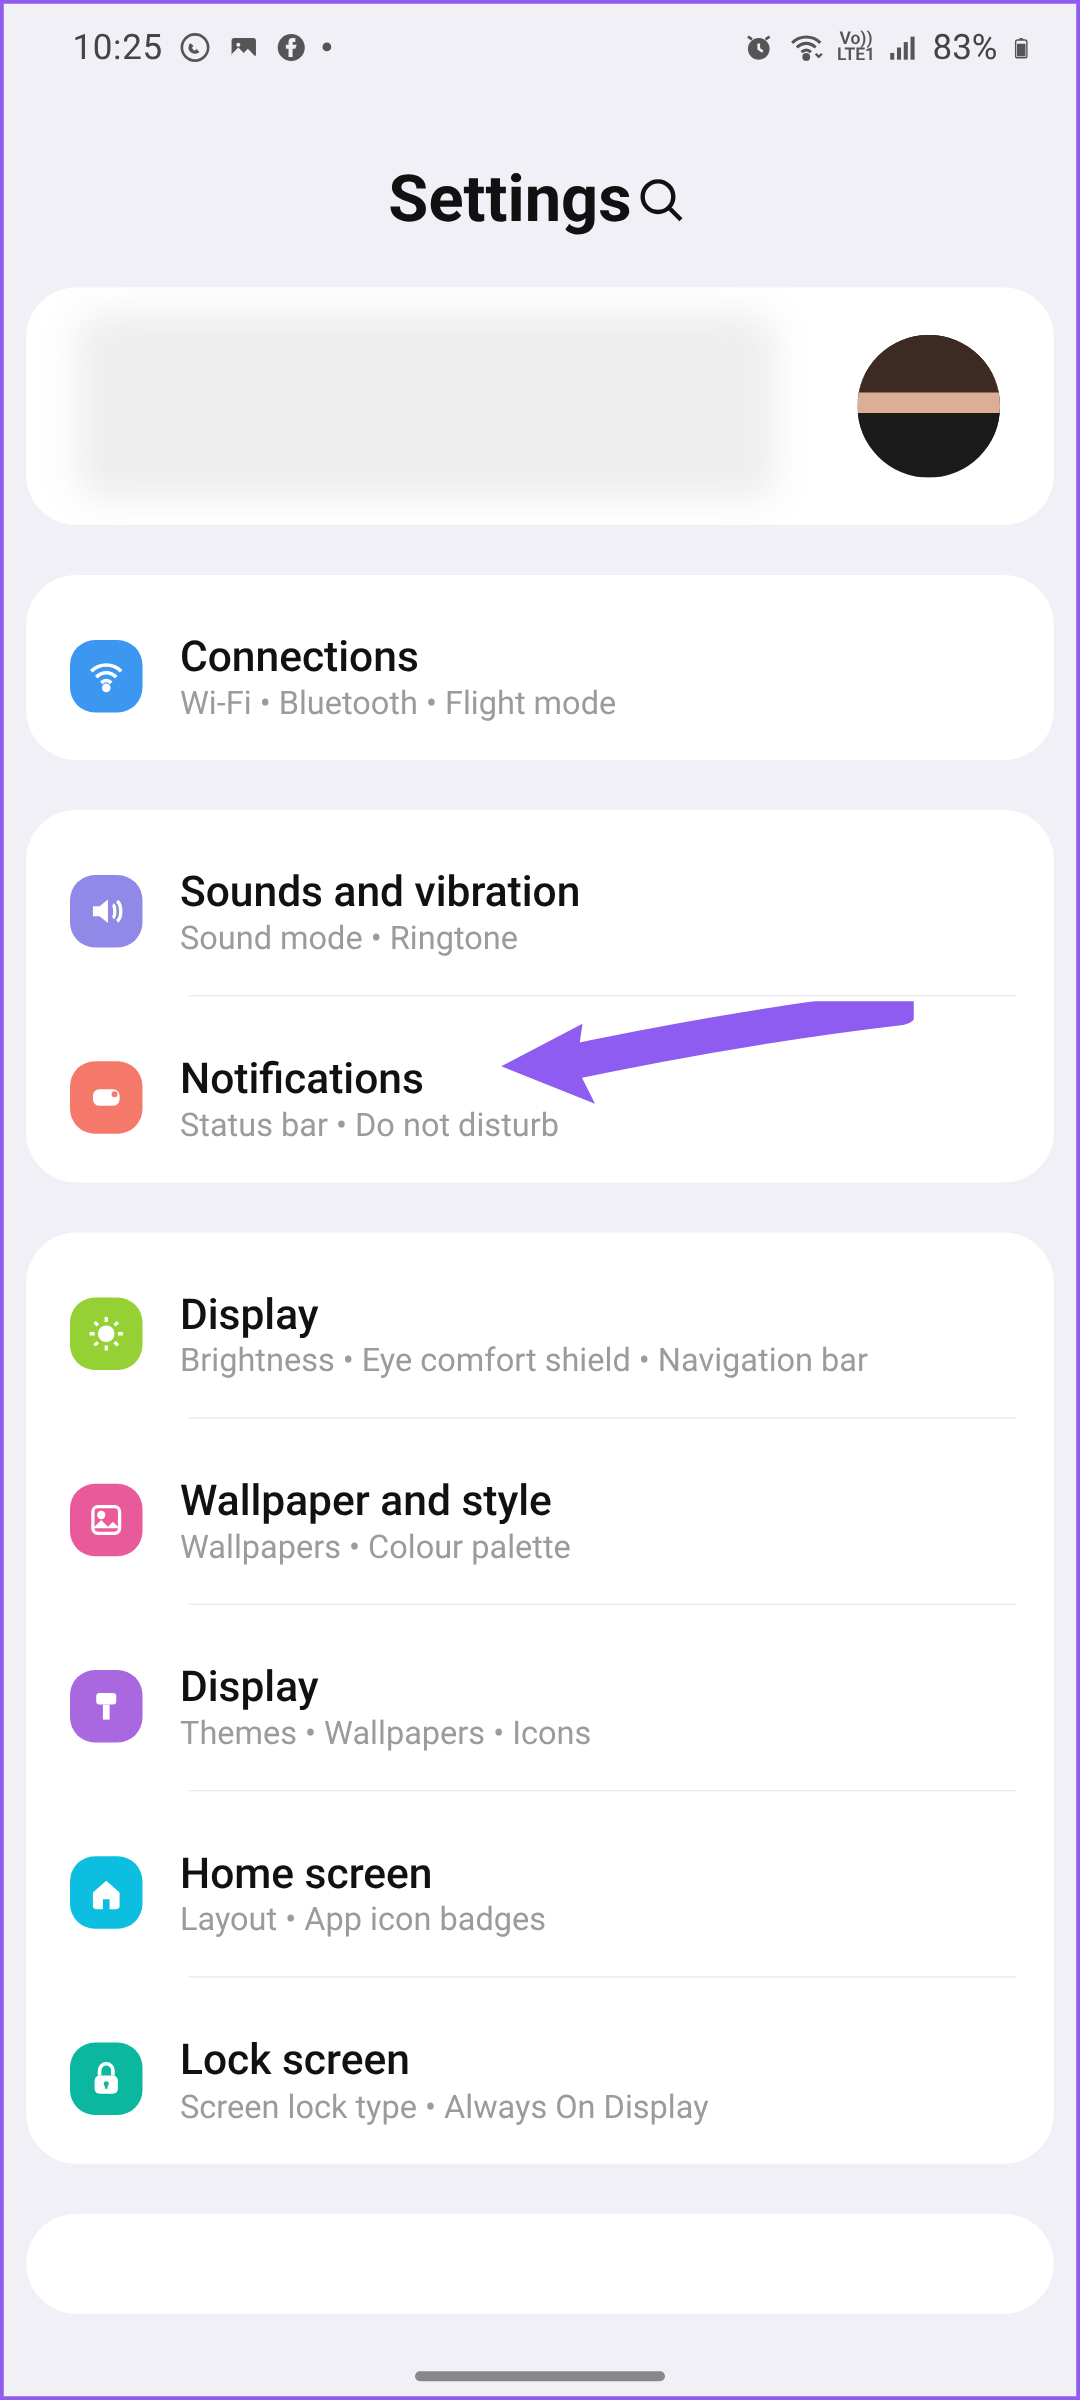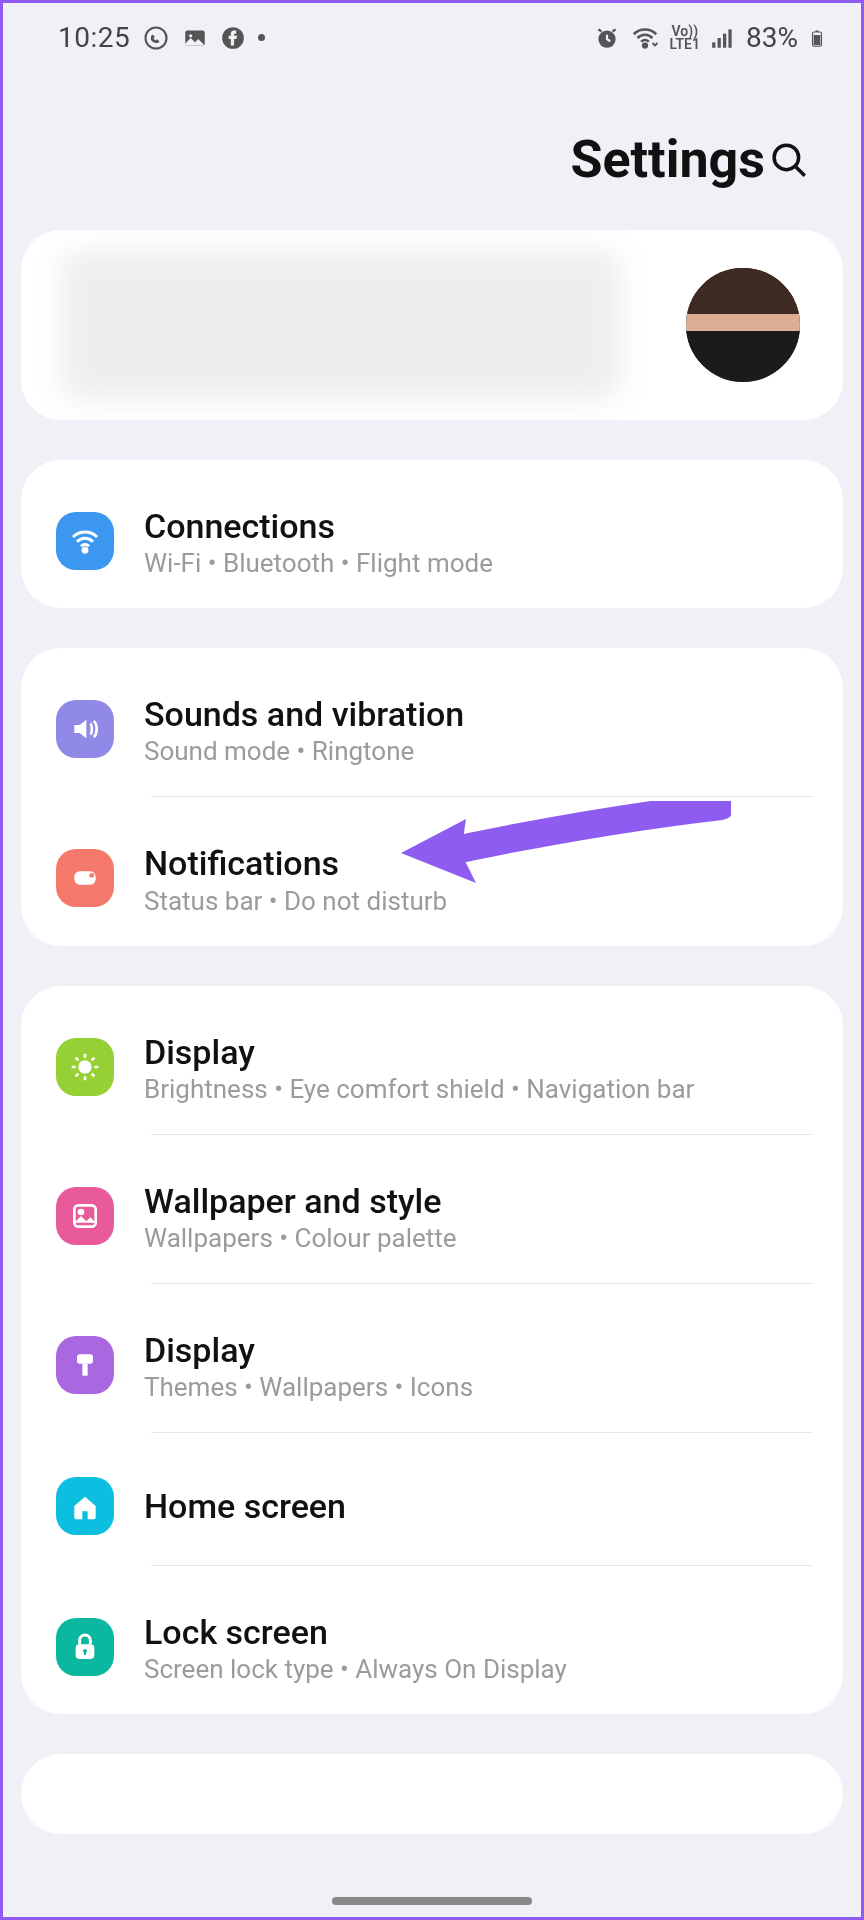--- a/index.html
+++ b/index.html
@@ -20,21 +20,21 @@
     font-size: 26px;
     color: #555;
   }
   .status-left { display: flex; align-items: center; gap: 12px; }
   .status-right { display: flex; align-items: center; gap: 10px; }
   .status-time { font-size: 28px; color: #444; letter-spacing: 0.5px; }
   .ico { display: inline-flex; align-items: center; justify-content: center; }
   .dot { width: 7px; height: 7px; background: #555; border-radius: 50%; }
   .page-title-row {
     display: flex;
-    justify-content: flex-end;
+    justify-content: center;
     align-items: center;
     padding: 65px 48px 40px 48px;
   }
   .page-title {
     font-size: 52px;
     font-weight: 700;
     color: #111;
   }
   .search-btn { width: 48px; height: 48px; display:flex; align-items:center; justify-content:center; }
   .card {
@@ -298,20 +298,21 @@
   </div>
   <div class="divider"></div>
   <div class="row">
     <div class="icon-box bg-cyan">
       <svg viewBox="0 0 24 24" fill="#fff">
           <path d="M4 12l8-7 8 7v8a2 2 0 0 1-2 2h-4v-6h-4v6H6a2 2 0 0 1-2-2v-8z"></path>
         </svg>
     </div>
     <div class="row-text">
       <div class="row-title">Home screen</div>
+      <div class="row-sub">Layout • App icon badges</div>
     </div>
   </div>
   <div class="divider"></div>
   <div class="row">
     <div class="icon-box bg-teal">
       <svg viewBox="0 0 24 24" fill="#fff">
           <rect x="5" y="10" width="14" height="11" rx="3"></rect>
           <path d="M8 10V7a4 4 0 0 1 8 0v3" fill="none" stroke="#fff" stroke-width="2.2"></path>
           <circle cx="12" cy="15" r="1.5" fill="#0bb89f"></circle>
           <rect x="11.2" y="15" width="1.6" height="3" fill="#0bb89f"></rect>

